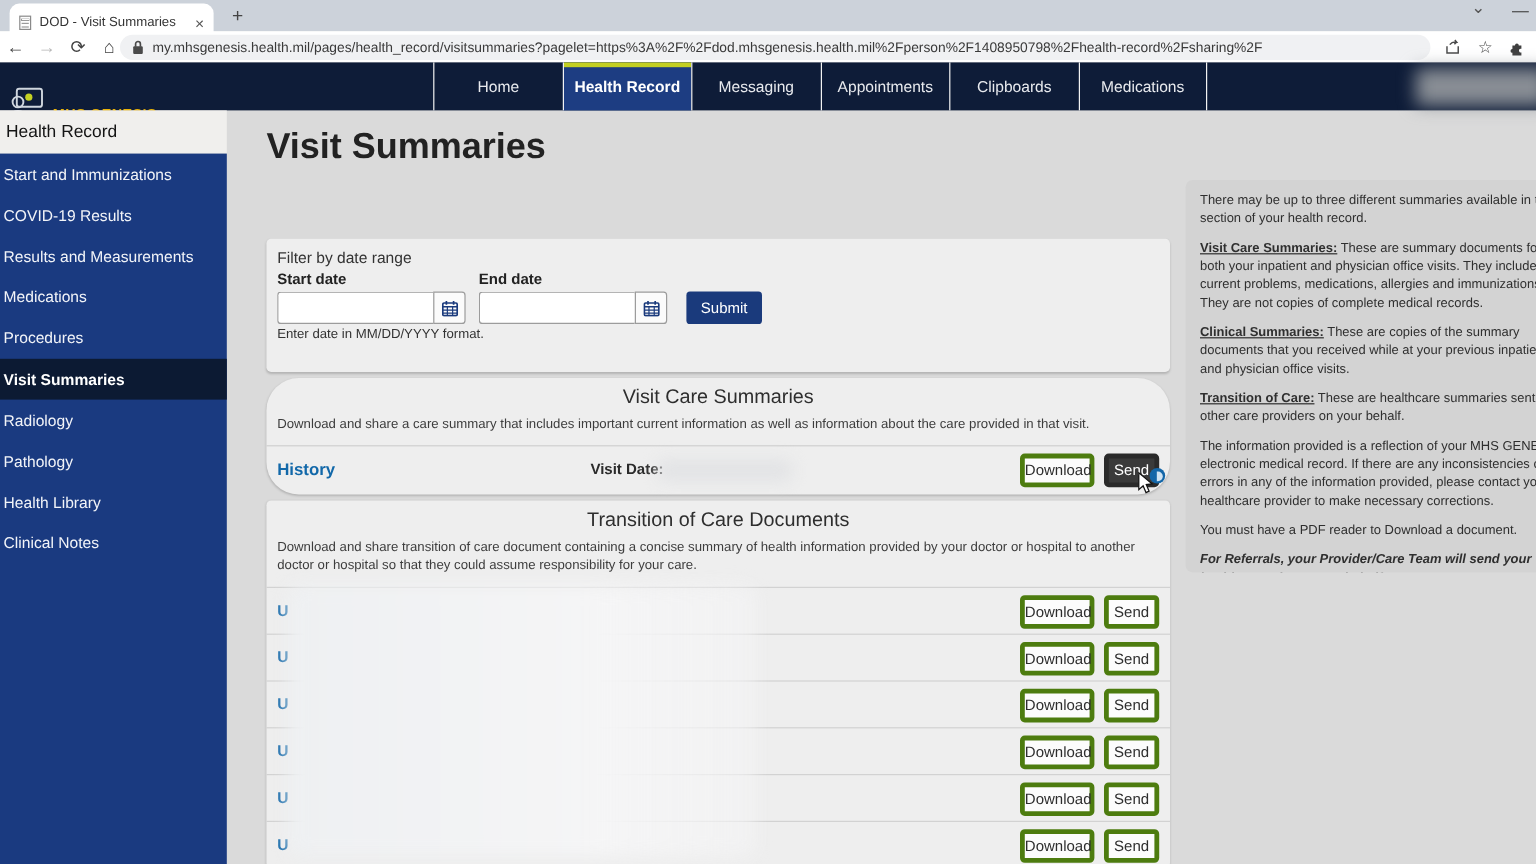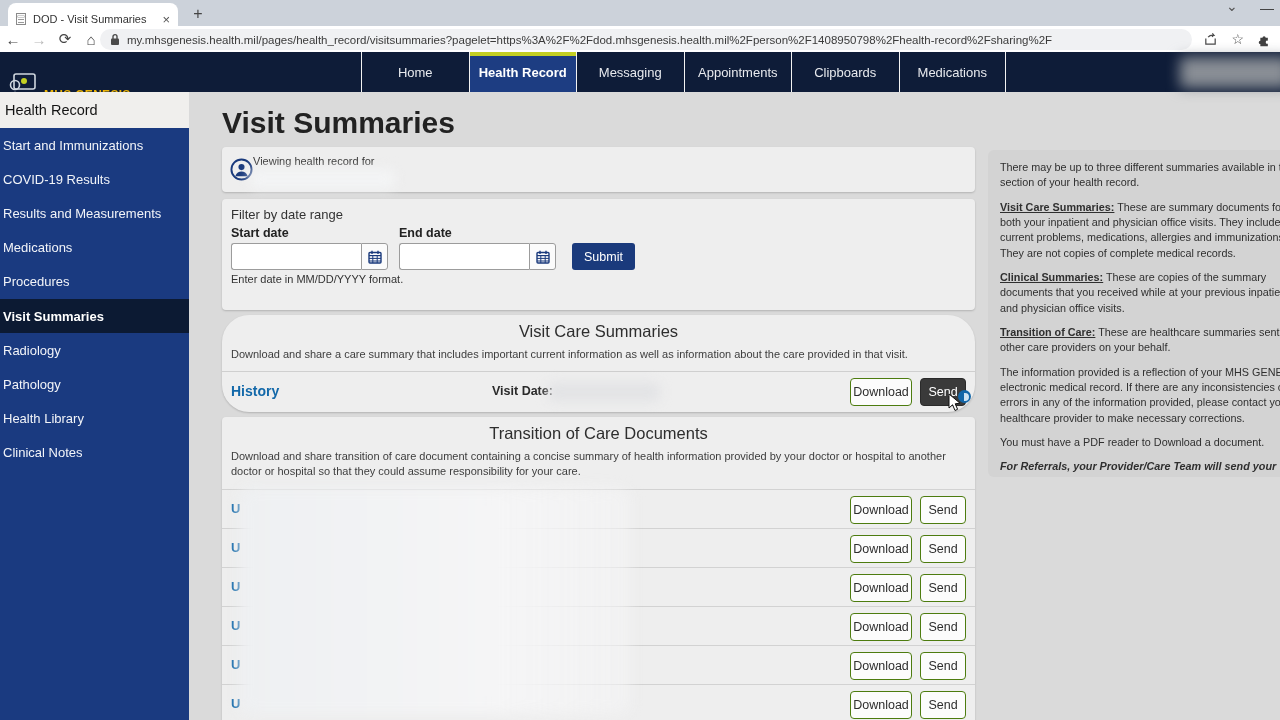--- a/index.html
+++ b/index.html
@@ -79,21 +79,21 @@
   .cal-btn { width:27px; height:27px; background:#fbfbfb; border:1px solid #9c9c9c; border-radius:0 3px 3px 0;
              display:flex; align-items:center; justify-content:center; }
   .submit-btn { position:absolute; left:350px; top:44px; height:27px; padding:0 12px; background:#1a3a7c;
                 color:#fff; border:none; border-radius:3px; font-size:12.5px; font-family:"Liberation Sans",sans-serif; }
   .date-hint { position:absolute; left:9px; top:74px; font-size:11px; color:#333; }
 
   
   .sec-title { text-align:center; font-size:16.5px; color:#2e2e2e; padding-top:7px; }
   .sec-desc { font-size:11px; color:#3d3d3d; padding:6px 9px 0 9px; line-height:1.35; }
   .doc-row { position:relative; height:39px; border-top:1px solid #d2d2d2; }
-  .btn { position:absolute; top:6px; height:28px; background:#fcfcfc; border:1px solid #4d7c0f;
+  .btn { position:absolute; top:6px; height:28px; background:#fcfcfc; border:4px solid #4d7c0f;
          border-radius:4px; font-size:12.5px; color:#2e2e2e; font-family:"Liberation Sans",sans-serif; }
   .btn-download { right:63px; width:62px; }
   .btn-send { right:9px; width:46px; }
   .btn-send.pressed { background:#3a3a3a; color:#fff; border-color:#2a2a2a; }
   .care-row { position:absolute; left:0; top:56px; width:100%; height:41px; border-top:1px solid #cfcfcf; }
   .history-link { position:absolute; left:9px; top:11px; font-size:14px; font-weight:bold; color:#1268a9; text-decoration:none; }
   .visitdate-label { position:absolute; left:270px; top:12px; font-size:12.5px; font-weight:bold; color:#2b2b2b; }
   .visitdate-blur { left:326px; top:11px; width:112px; height:18px; background:#e2e3e5; }
   .u-link { position:absolute; left:9px; top:11px; font-size:13px; font-weight:bold; color:#1268a9; text-decoration:none; }
   .rows-wrap { position:absolute; left:0; top:72px; width:100%; }
@@ -191,29 +191,20 @@
       <div class="sb-item active">Visit Summaries</div>
       <div class="sb-item">Radiology</div>
       <div class="sb-item">Pathology</div>
       <div class="sb-item">Health Library</div>
       <div class="sb-item">Clinical Notes</div>
     </div>
   </div>
 
   <h1 class="page-title">Visit Summaries</h1>
 
-  <div class="card card1">
-    <svg class="person-ic" width="23" height="23" viewBox="0 0 24 24">
-      <circle cx="12" cy="12" r="10.5" fill="none" stroke="#1a3a7c" stroke-width="2"></circle>
-      <circle cx="12" cy="9.5" r="3.2" fill="#1a3a7c"></circle>
-      <path d="M5.5 19c1.2-3.4 3.8-4.8 6.5-4.8s5.3 1.4 6.5 4.8" fill="#1a3a7c"></path>
-    </svg>
-    <div class="viewing-label">Viewing health record for</div>
-    <div class="blur-chip name-blur"></div>
-  </div>
 
   <div class="card card2">
     <div class="filter-title">Filter by date range</div>
     <div class="date-label lbl-start">Start date</div>
     <div class="date-label lbl-end">End date</div>
     <div class="date-group grp-start">
       <input class="date-input" type="text" value="" style="">
       <span class="cal-btn">
         <svg width="14" height="14" viewBox="0 0 14 14">
           <rect x="1" y="2.5" width="12" height="10.5" rx="1" fill="none" stroke="#1a3a7c" stroke-width="1.4"></rect>

